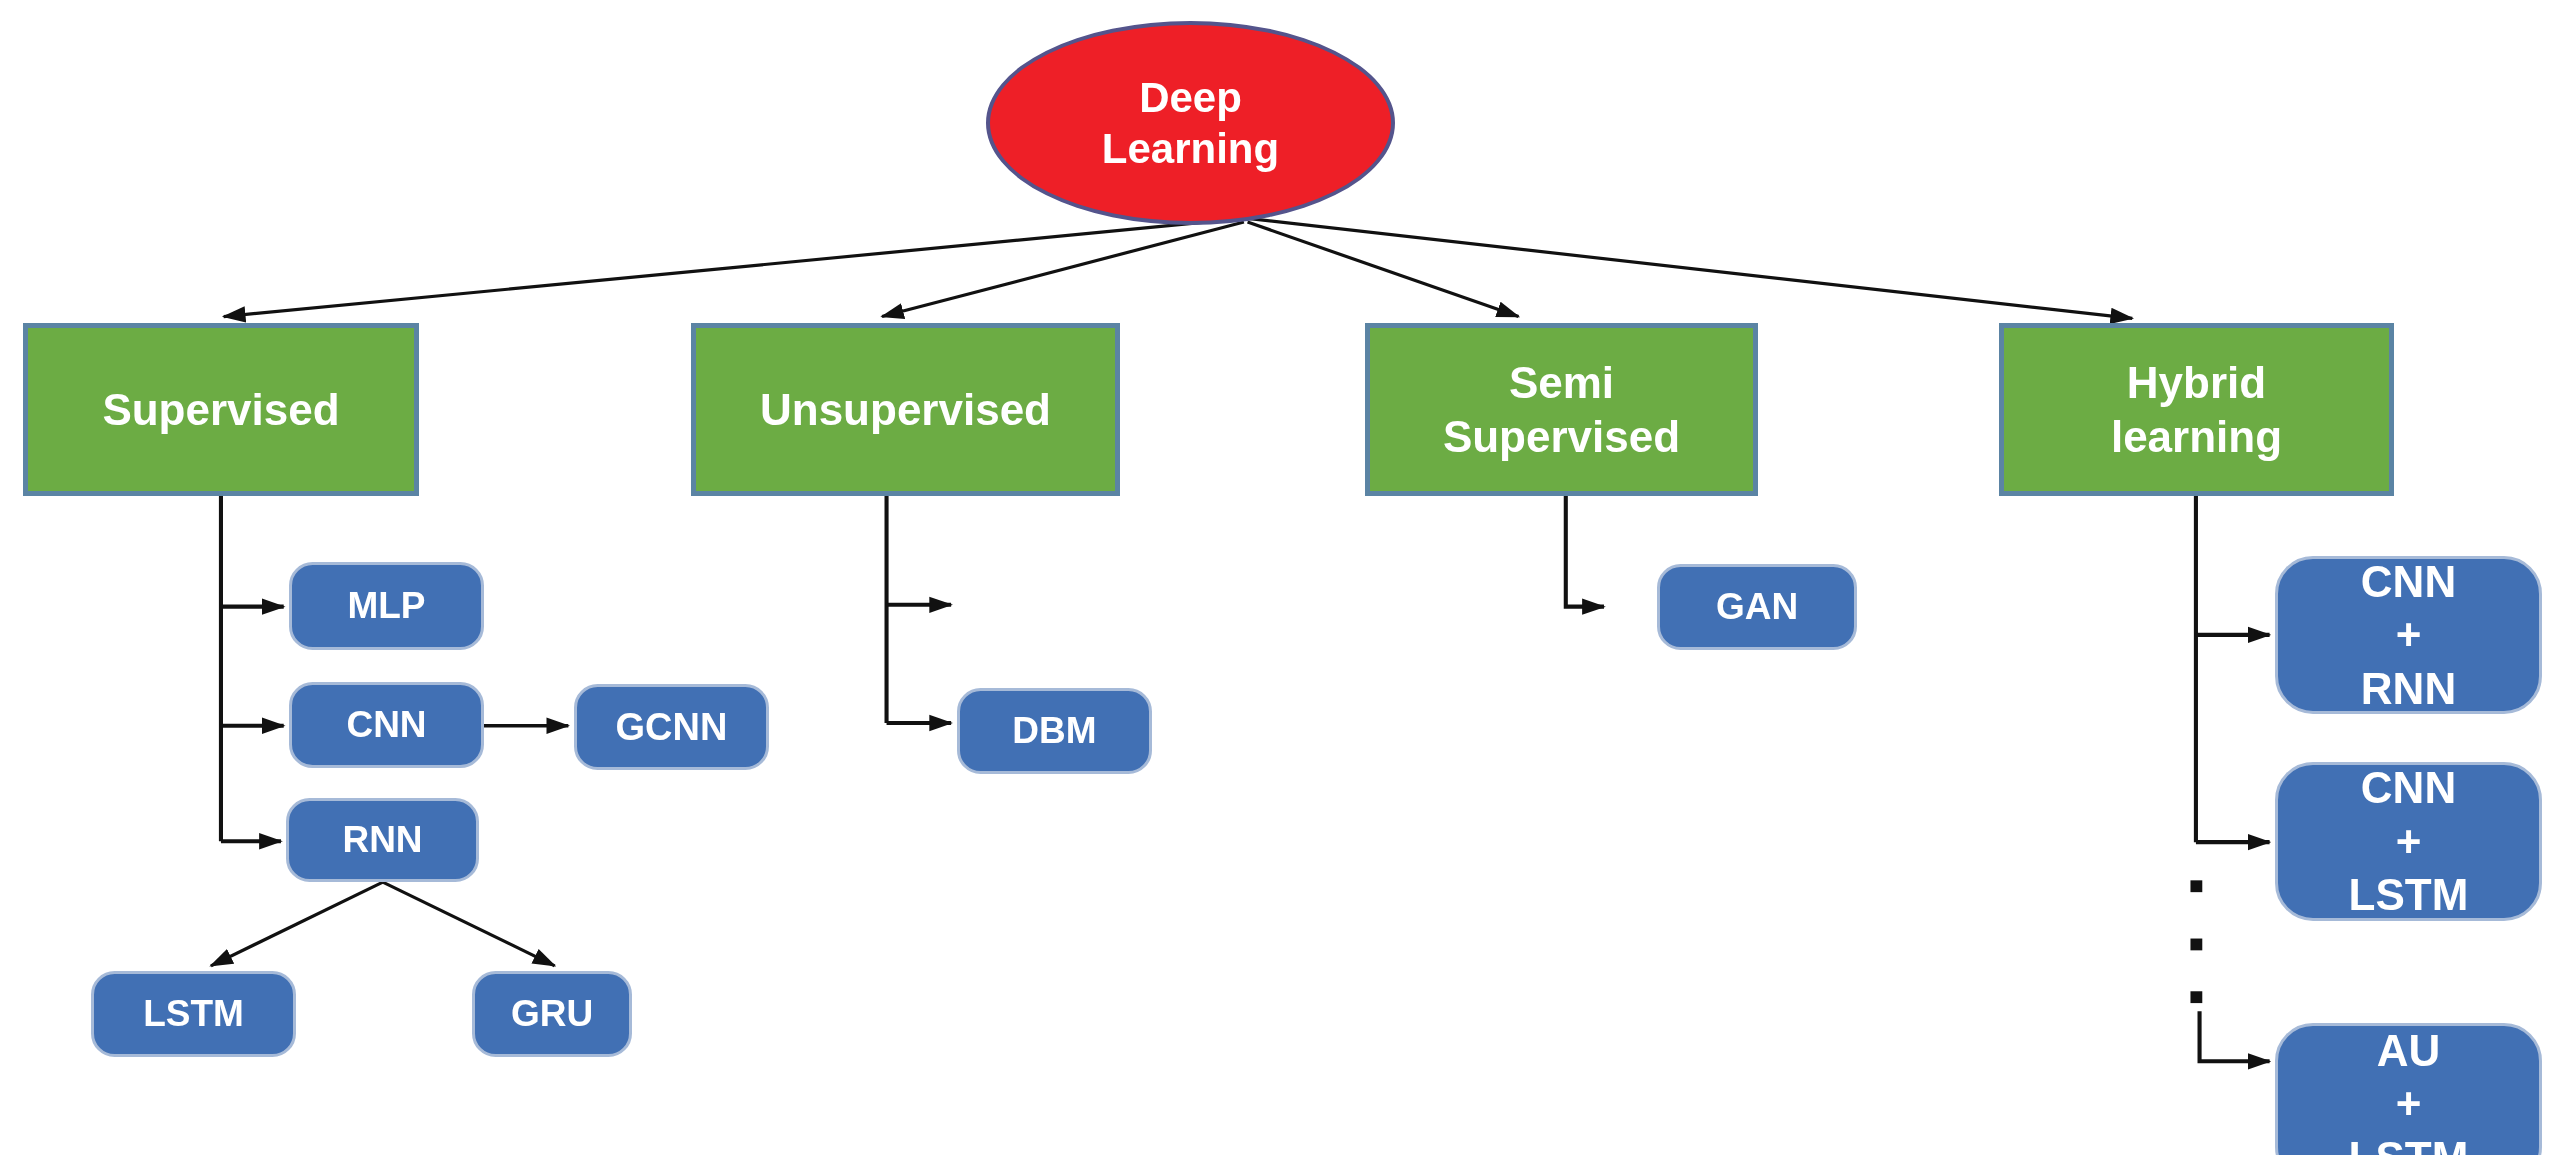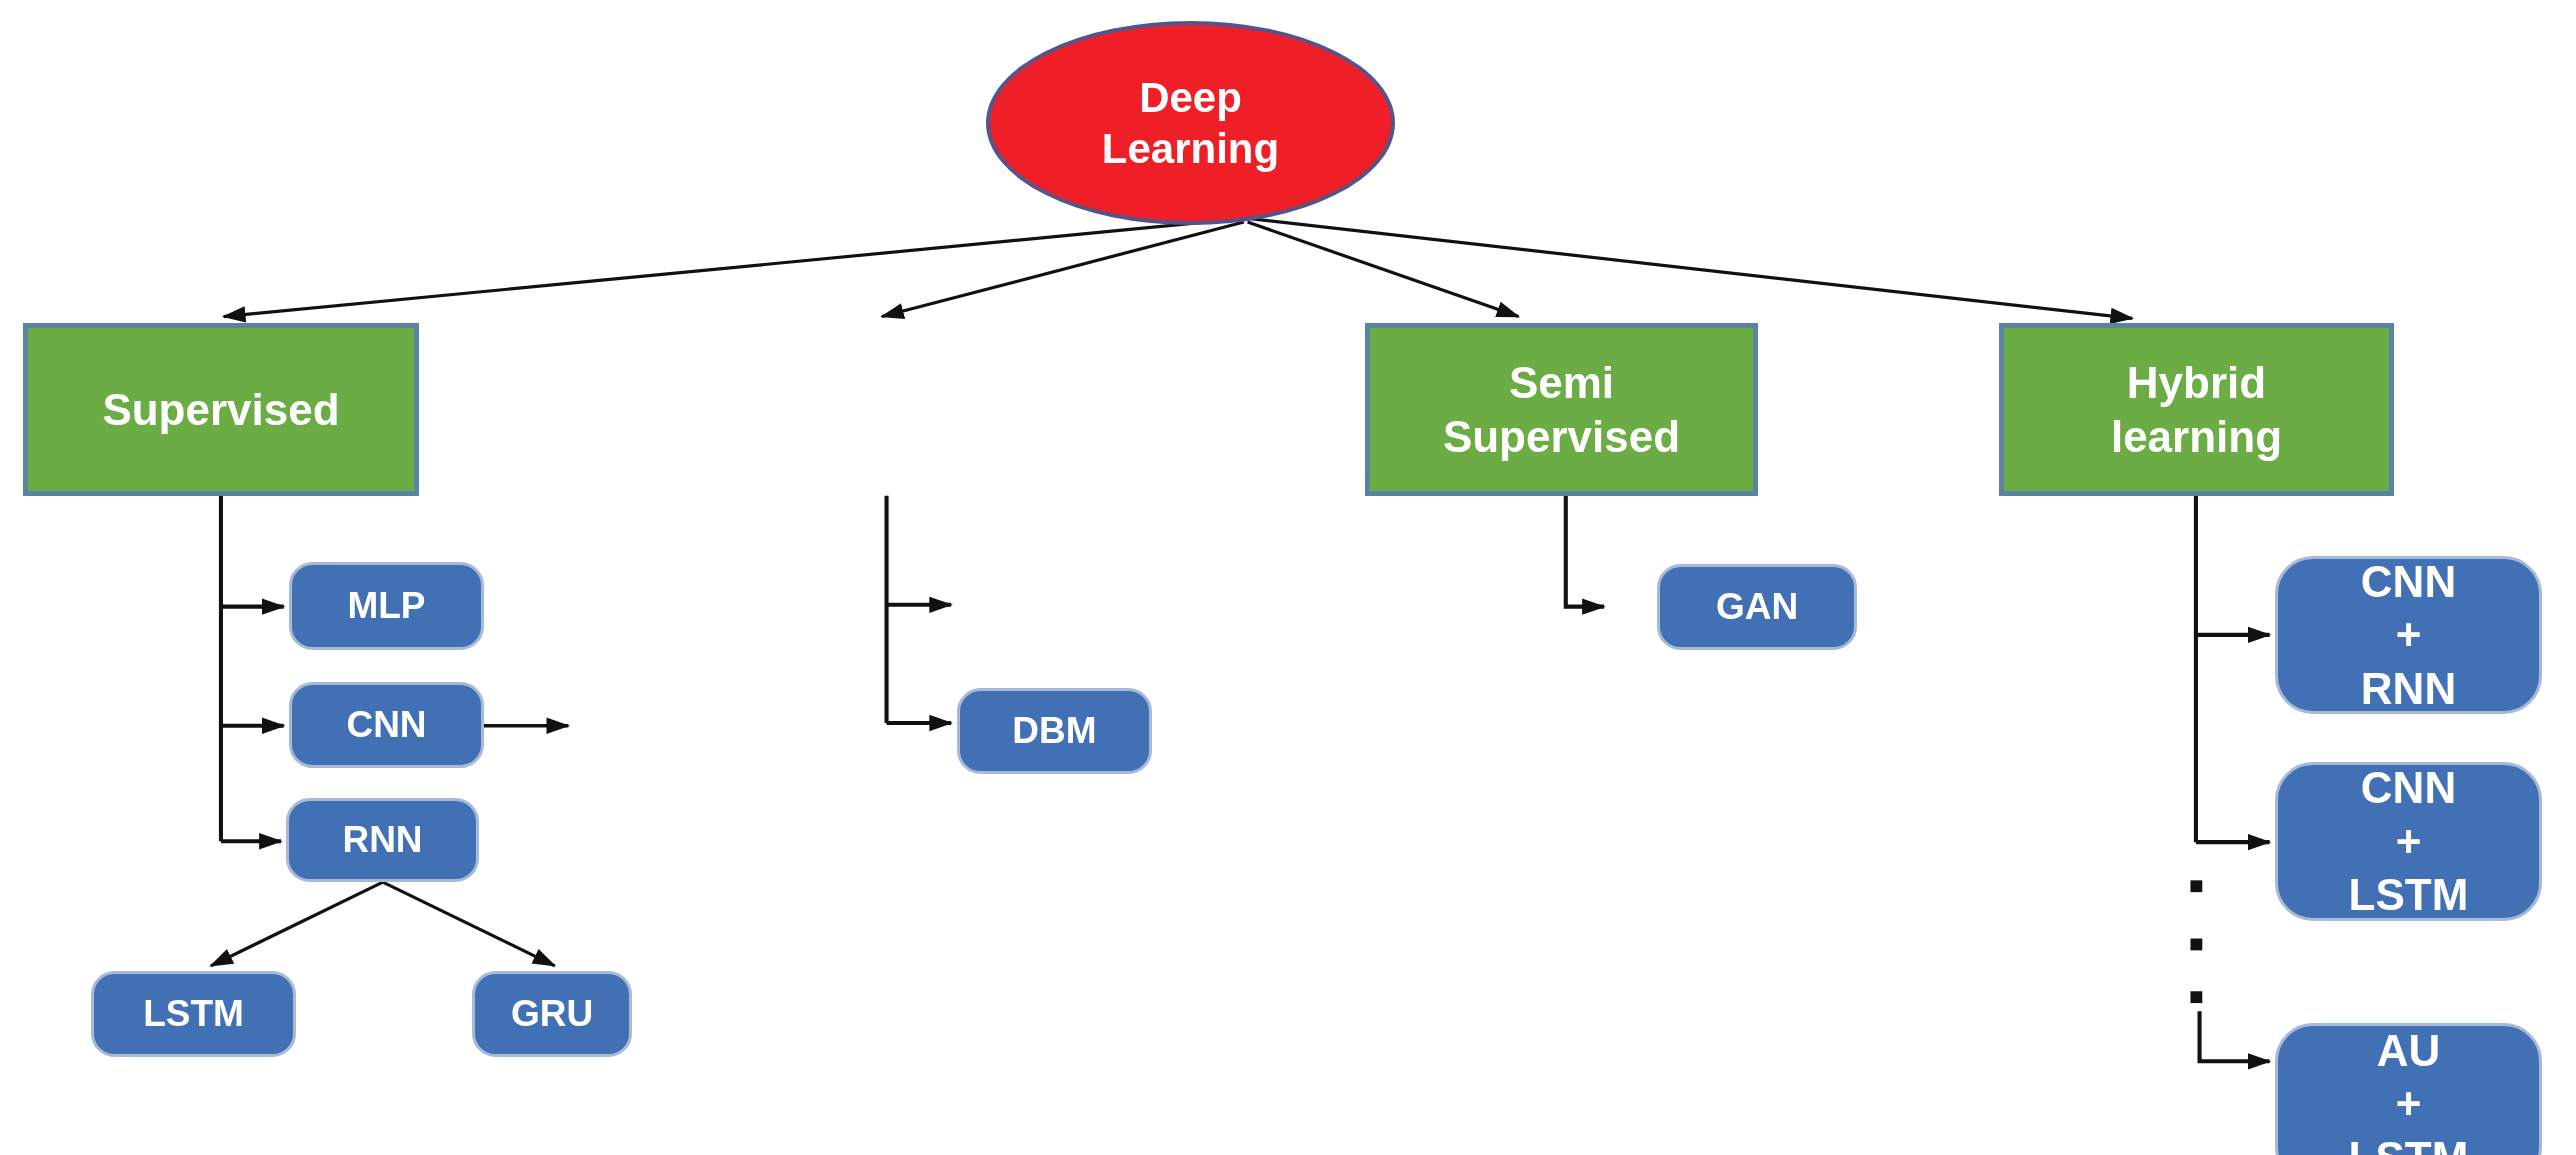--- a/index.html
+++ b/index.html
@@ -102,34 +102,40 @@
   </svg>
 
   <div class="node root-ellipse" style="left:986px; top:21px; width:409px; height:204px;">
     <span class="lbl">Deep
 Learning</span>
   </div>
 
   <div class="node category" style="left:23px; top:323px; width:396px; height:173px;">
     <span class="lbl">Supervised</span>
   </div>
+  <div class="node category" style="left:691px; top:323px; width:429px; height:173px;">
+    <span class="lbl">Unsupervised</span>
+  </div>
   <div class="node category" style="left:1365px; top:323px; width:393px; height:173px;align-items:center;">
     <span class="lbl">Semi
 Supervised</span>
   </div>
   <div class="node category" style="left:1999px; top:323px; width:395px; height:173px;">
     <span class="lbl">Hybrid
 learning</span>
   </div>
 
   <div class="node leaf" style="left:289px; top:562px; width:195px; height:88px;">
     <span class="lbl">MLP</span>
   </div>
   <div class="node leaf" style="left:289px; top:682px; width:195px; height:86px;">
     <span class="lbl">CNN</span>
+  </div>
+  <div class="node leaf small-text" style="left:574px; top:684px; width:195px; height:86px;">
+    <span class="lbl">GCNN</span>
   </div>
   <div class="node leaf" style="left:286px; top:798px; width:193px; height:84px;">
     <span class="lbl">RNN</span>
   </div>
   <div class="node leaf" style="left:91px; top:971px; width:205px; height:86px;">
     <span class="lbl">LSTM</span>
   </div>
   <div class="node leaf" style="left:472px; top:971px; width:160px; height:86px;">
     <span class="lbl">GRU</span>
   </div>

